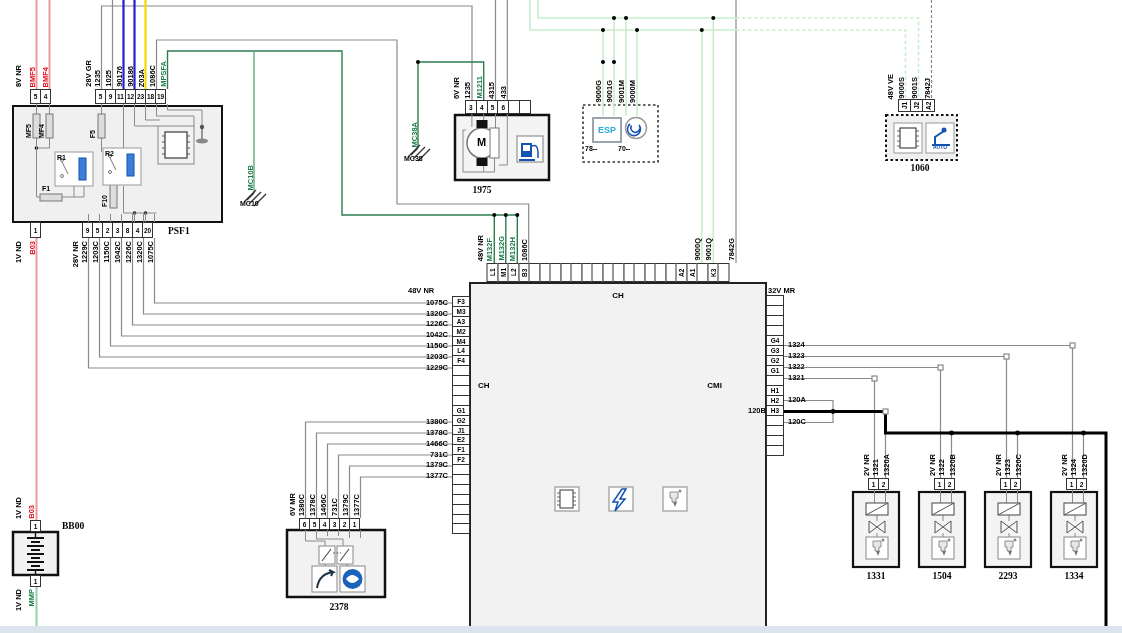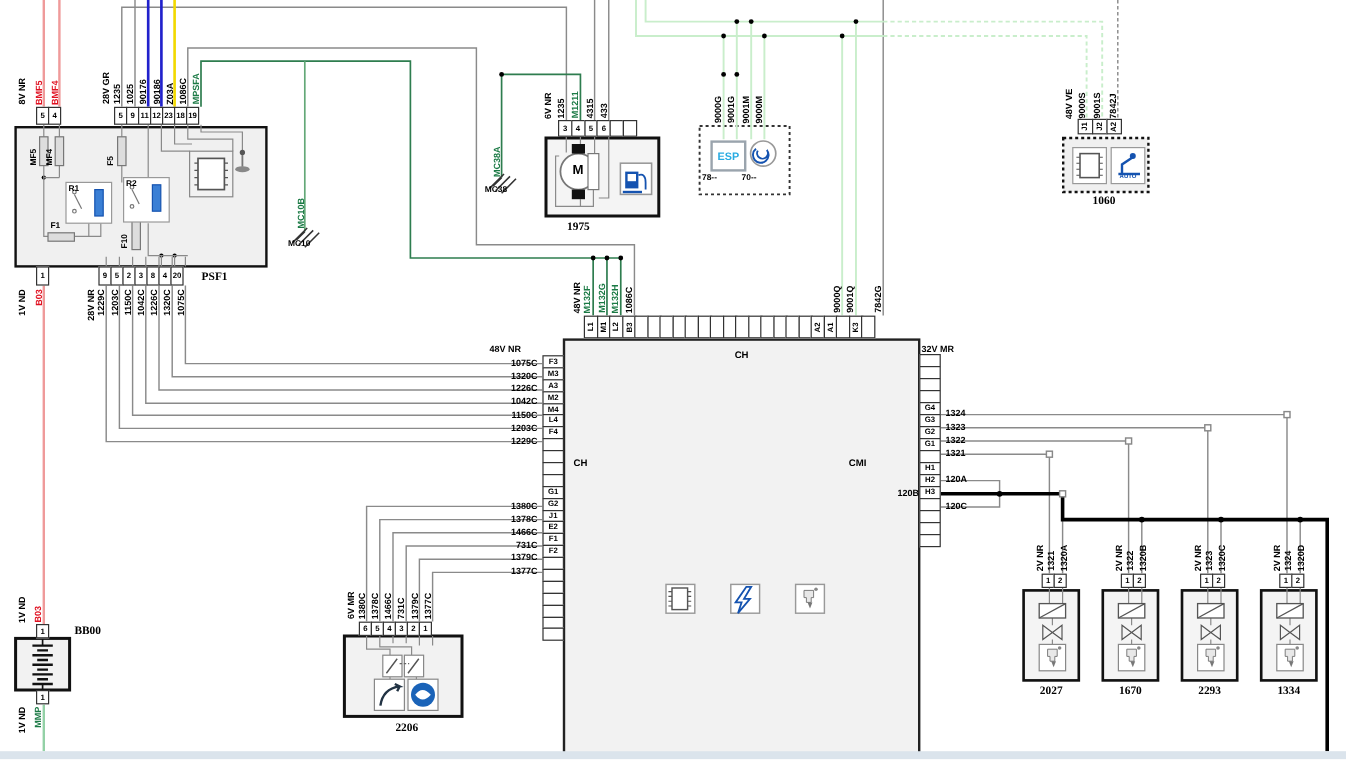--- a/index.html
+++ b/index.html
@@ -455,30 +455,30 @@
 <div class="hl" style="left:748px;top:406px">120B</div>
 <div class="hl" style="left:788px;top:417px">120C</div>
 
 <div class="vl" style="left:288px;bottom:117px">6V MR</div>
 <div class="vl" style="left:297px;bottom:117px">1380C</div>
 <div class="vl" style="left:308px;bottom:117px">1378C</div>
 <div class="vl" style="left:319px;bottom:117px">1466C</div>
 <div class="vl" style="left:330px;bottom:117px">731C</div>
 <div class="vl" style="left:341px;bottom:117px">1379C</div>
 <div class="vl" style="left:352px;bottom:117px">1377C</div>
-<div class="hl name ctr" style="left:306px;top:602px;width:66px">2206</div>
+<div class="hl name ctr" style="left:306px;top:602px;width:66px">2378</div>
 
 <div class="vl" style="left:862px;bottom:157px">2V NR</div>
 <div class="vl" style="left:866px;bottom:157px;margin-left:5px">1321</div>
 <div class="vl" style="left:877px;bottom:157px;margin-left:5px">1320A</div>
-<div class="hl name ctr" style="left:853px;top:571px;width:46px">2027</div>
+<div class="hl name ctr" style="left:853px;top:571px;width:46px">1331</div>
 <div class="vl" style="left:928px;bottom:157px">2V NR</div>
 <div class="vl" style="left:932px;bottom:157px;margin-left:5px">1322</div>
 <div class="vl" style="left:943px;bottom:157px;margin-left:5px">1320B</div>
-<div class="hl name ctr" style="left:919px;top:571px;width:46px">1670</div>
+<div class="hl name ctr" style="left:919px;top:571px;width:46px">1504</div>
 <div class="vl" style="left:994px;bottom:157px">2V NR</div>
 <div class="vl" style="left:998px;bottom:157px;margin-left:5px">1323</div>
 <div class="vl" style="left:1009px;bottom:157px;margin-left:5px">1320C</div>
 <div class="hl name ctr" style="left:985px;top:571px;width:46px">2293</div>
 <div class="vl" style="left:1060px;bottom:157px">2V NR</div>
 <div class="vl" style="left:1064px;bottom:157px;margin-left:5px">1324</div>
 <div class="vl" style="left:1075px;bottom:157px;margin-left:5px">1320D</div>
 <div class="hl name ctr" style="left:1051px;top:571px;width:46px">1334</div>
 
 <div class="vl" style="left:14px;bottom:114px">1V ND</div>

